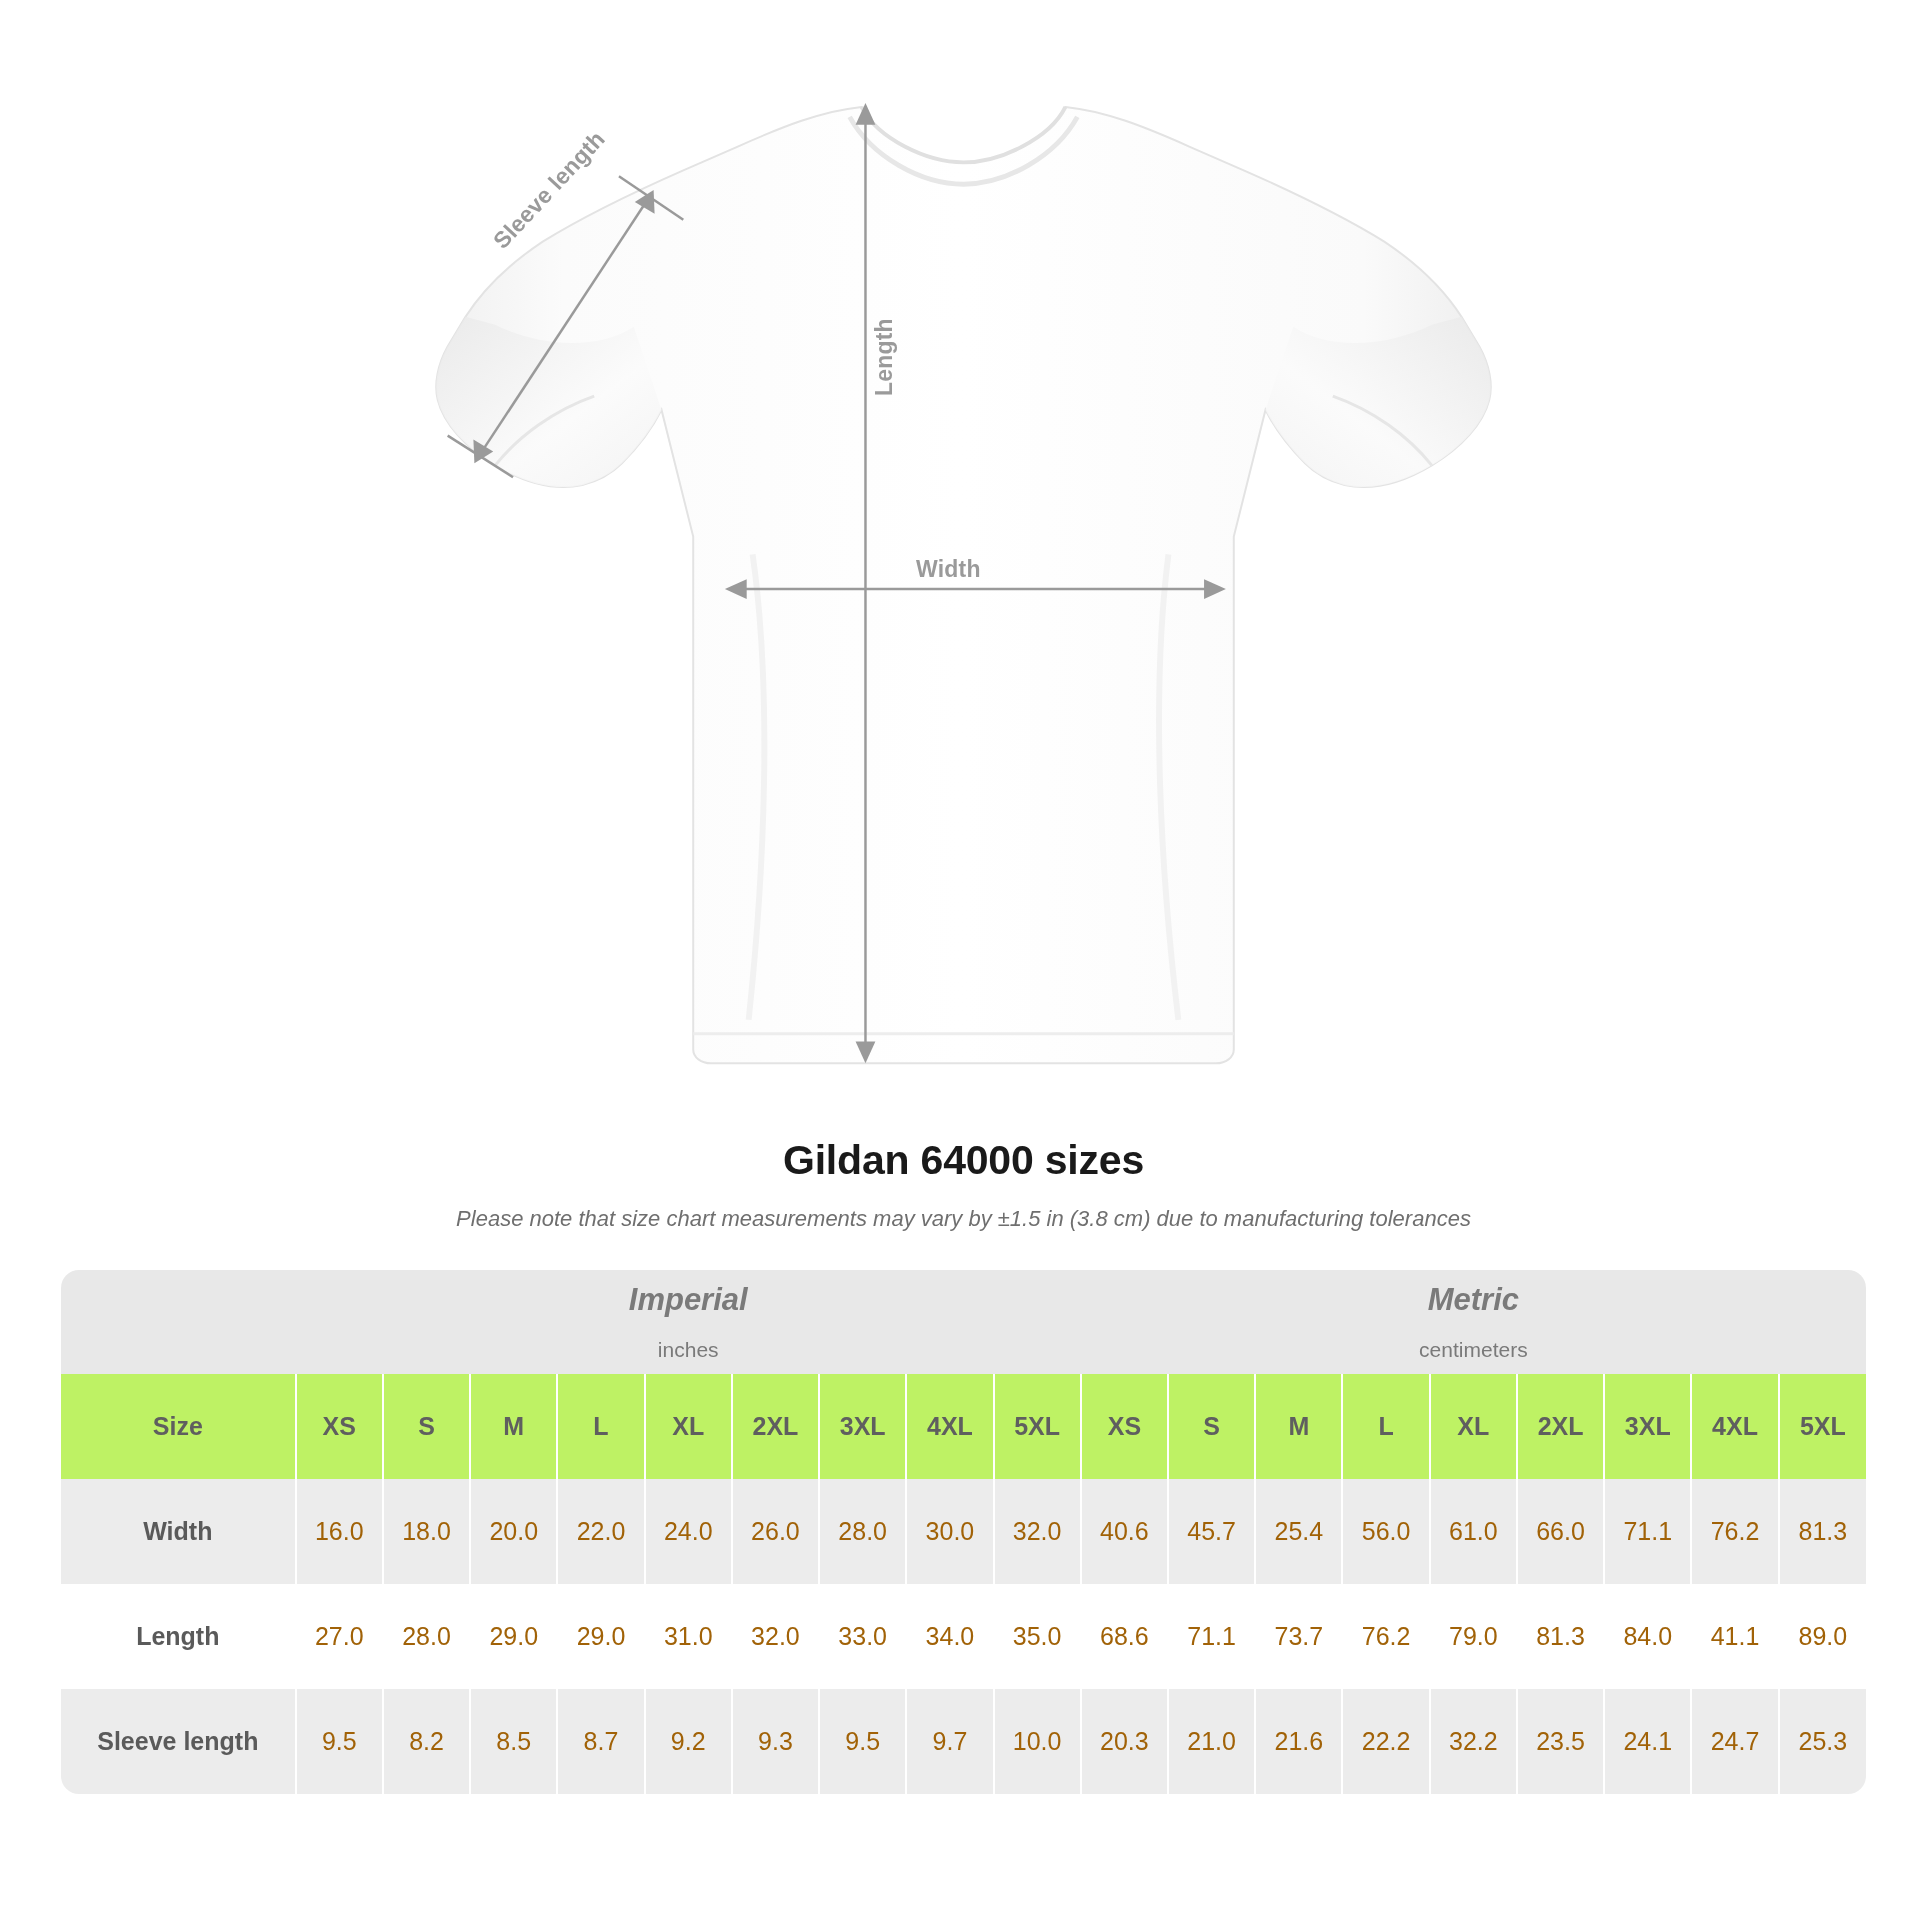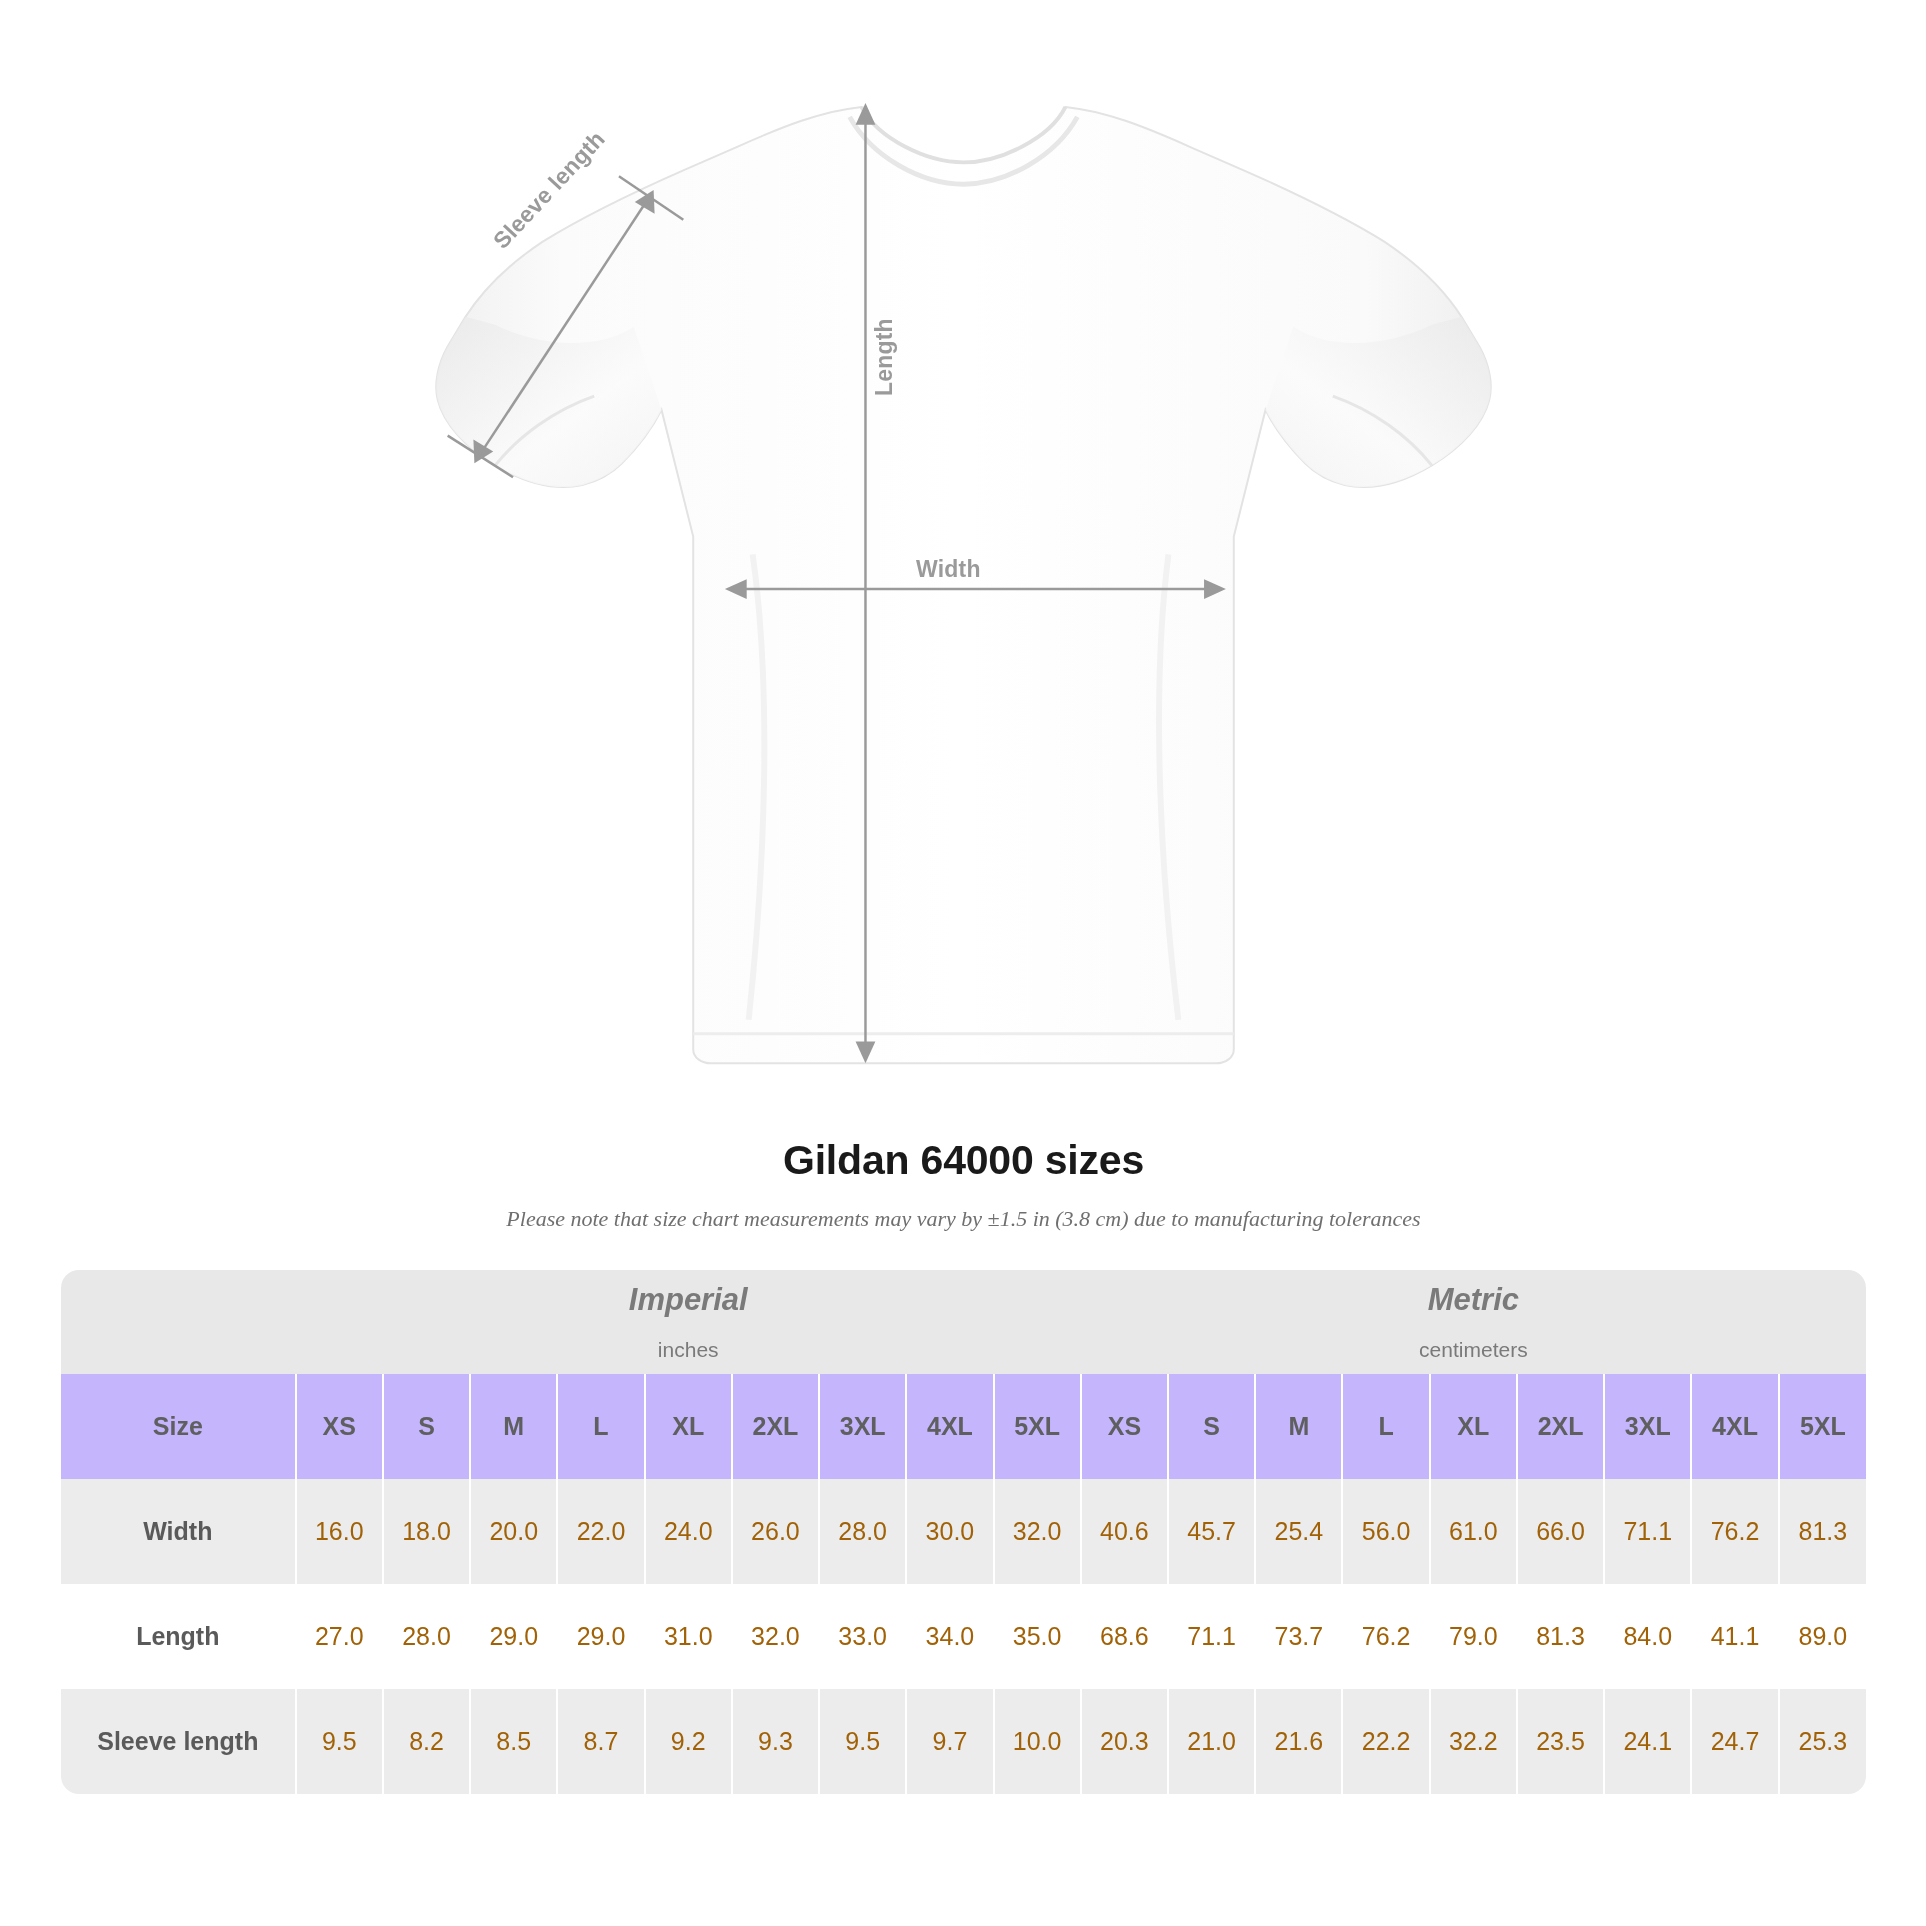--- a/index.html
+++ b/index.html
@@ -69,21 +69,20 @@
     font-weight: bold;
     color: #1a1a1a;
     margin: 8px;
     letter-spacing: -0.2px;
   }
   .chart-note {
     font-size: 22px;
     font-style: italic;
     color: #6f6f6f;
     margin-top: 22px;
-    font-family: Liberation Serif, serif;
   }
 
   
   .table-wrap {
     margin: 38px 61px 0 61px;
     border-radius: 18px;
     overflow: hidden;
     background: #ffffff;
   }
   table.size-table {
@@ -108,21 +107,21 @@
     font-weight: bold;
     color: #7a7a7a;
   }
   .unit-sub {
     font-size: 21px;
     color: #7a7a7a;
     margin-top: 20px;
   }
 
   .header-row td {
-    background: #c4b5fd;
+    background: #bef264;
     height: 103px;
     font-size: 25px;
     font-weight: bold;
     color: #5f5f5f;
   }
   .header-row td.rowlabel {
     font-size: 25px;
   }
 
   .data-row td {

